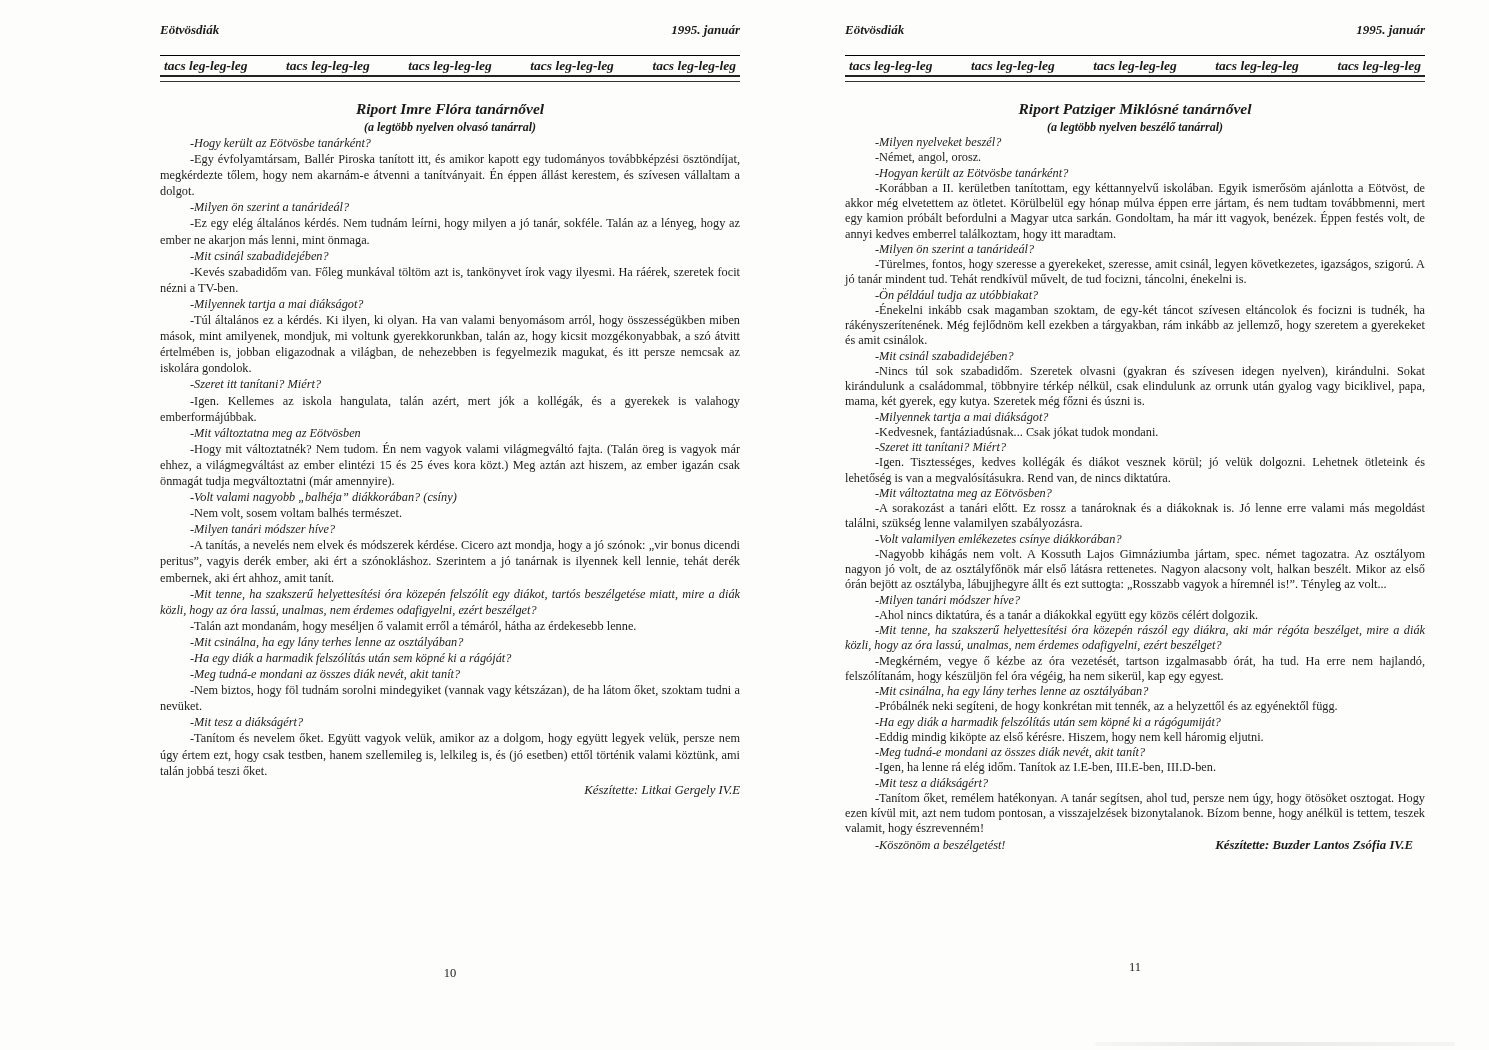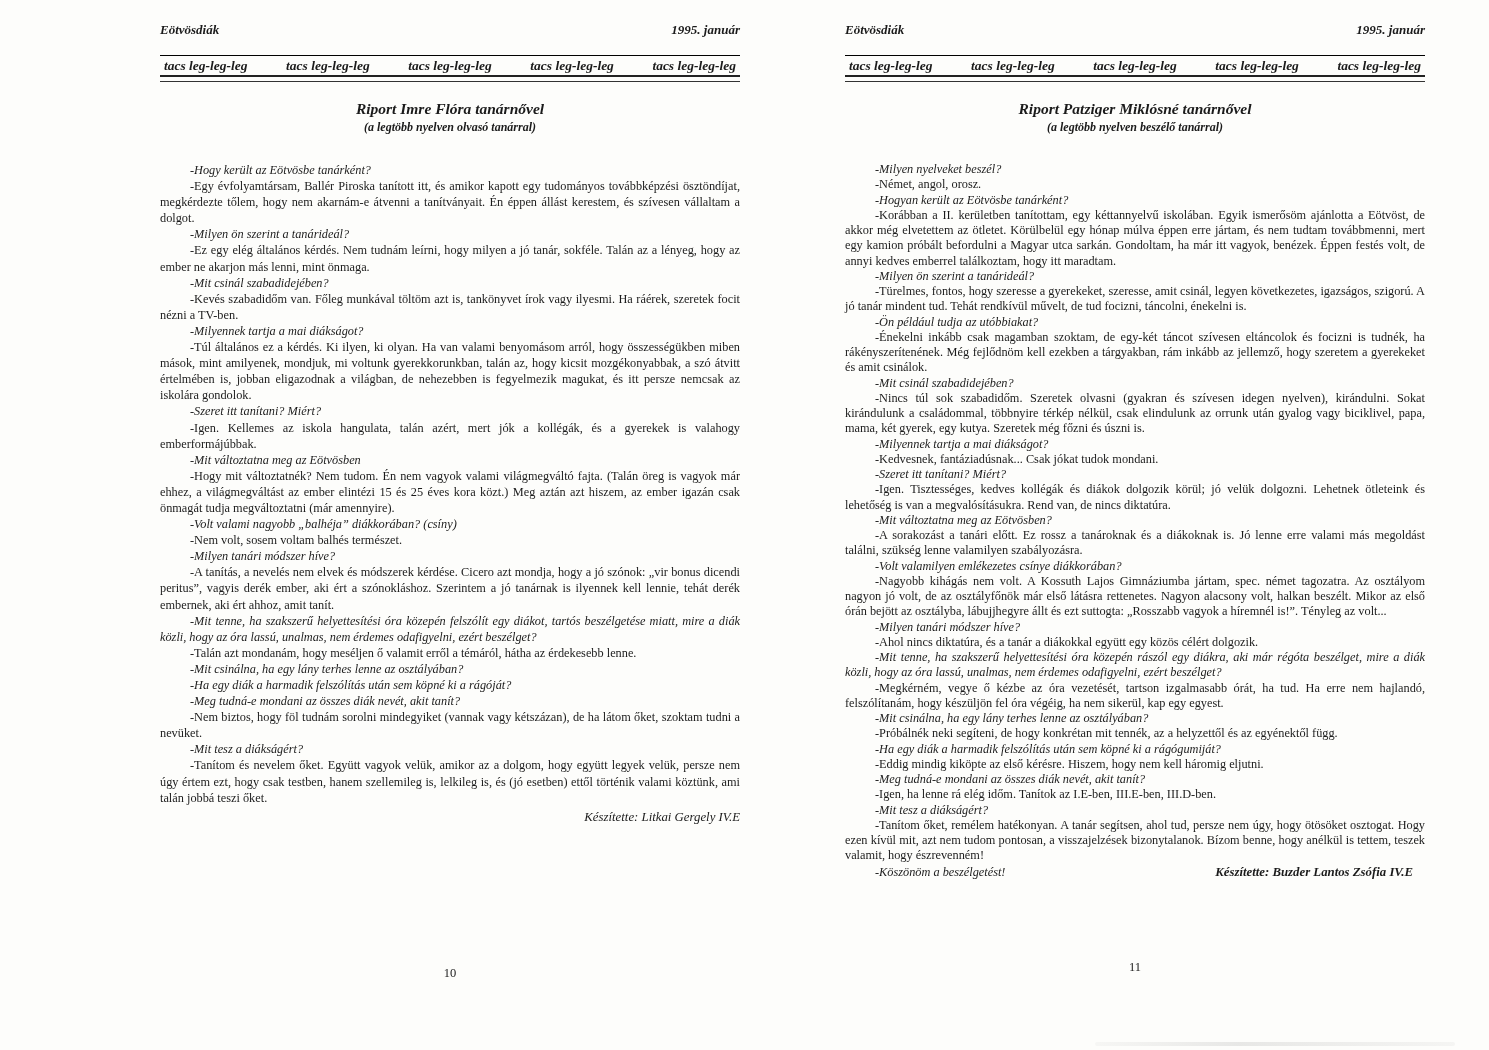--- a/index.html
+++ b/index.html
@@ -36,21 +36,21 @@
 
   .article-title{
     margin-top:23px;text-align:center;
     font-size:15.5px;font-weight:bold;font-style:italic;
   }
   .article-subtitle{
     margin-top:2px;text-align:center;
     font-size:12px;font-weight:bold;font-style:italic;
   }
 
-  .body-col{margin-top:27px;}
+  .body-col{}
   .body-col p{
     margin:0;text-indent:30px;text-align:justify;
     font-size:12.3px;line-height:16.1px;
   }
   .page-1 .body-col p{line-height:15.25px;}
   .body-col p.q{font-style:italic;}
   .body-col p.sig{
     text-align:right;text-indent:0;font-weight:normal;font-style:italic;
     margin-top:3px;font-size:12.8px;
   }
@@ -142,21 +142,21 @@
       <p class="a">-Korábban a II. kerületben tanítottam, egy kéttannyelvű iskolában. Egyik ismerősöm ajánlotta a Eötvöst, de akkor még elvetettem az ötletet. Körülbelül egy hónap múlva éppen erre jártam, és nem tudtam továbbmenni, mert egy kamion próbált befordulni a Magyar utca sarkán. Gondoltam, ha már itt vagyok, benézek. Éppen festés volt, de annyi kedves emberrel találkoztam, hogy itt maradtam.</p>
       <p class="q">-Milyen ön szerint a tanárideál?</p>
       <p class="a">-Türelmes, fontos, hogy szeresse a gyerekeket, szeresse, amit csinál, legyen következetes, igazságos, szigorú. A jó tanár mindent tud. Tehát rendkívül művelt, de tud focizni, táncolni, énekelni is.</p>
       <p class="q">-Ön például tudja az utóbbiakat?</p>
       <p class="a">-Énekelni inkább csak magamban szoktam, de egy-két táncot szívesen eltáncolok és focizni is tudnék, ha rákényszerítenének. Még fejlődnöm kell ezekben a tárgyakban, rám inkább az jellemző, hogy szeretem a gyerekeket és amit csinálok.</p>
       <p class="q">-Mit csinál szabadidejében?</p>
       <p class="a">-Nincs túl sok szabadidőm. Szeretek olvasni (gyakran és szívesen idegen nyelven), kirándulni. Sokat kirándulunk a családommal, többnyire térkép nélkül, csak elindulunk az orrunk után gyalog vagy biciklivel, papa, mama, két gyerek, egy kutya. Szeretek még főzni és úszni is.</p>
       <p class="q">-Milyennek tartja a mai diákságot?</p>
       <p class="a">-Kedvesnek, fantáziadúsnak... Csak jókat tudok mondani.</p>
       <p class="q">-Szeret itt tanítani? Miért?</p>
-      <p class="a">-Igen. Tisztességes, kedves kollégák és diákok dolgozik körül; jó velük dolgozni. Lehetnek ötleteink és lehetőség is van a megvalósításukra. Rend van, de nincs diktatúra.</p>
+      <p class="a">-Igen. Tisztességes, kedves kollégák és diákot vesznek körül; jó velük dolgozni. Lehetnek ötleteink és lehetőség is van a megvalósításukra. Rend van, de nincs diktatúra.</p>
       <p class="q">-Mit változtatna meg az Eötvösben?</p>
       <p class="a">-A sorakozást a tanári előtt. Ez rossz a tanároknak és a diákoknak is. Jó lenne erre valami más megoldást találni, szükség lenne valamilyen szabályozásra.</p>
       <p class="q">-Volt valamilyen emlékezetes csínye diákkorában?</p>
       <p class="a">-Nagyobb kihágás nem volt. A Kossuth Lajos Gimnáziumba jártam, spec. német tagozatra. Az osztályom nagyon jó volt, de az osztályfőnök már első látásra rettenetes. Nagyon alacsony volt, halkan beszélt. Mikor az első órán bejött az osztályba, lábujjhegyre állt és ezt suttogta: „Rosszabb vagyok a híremnél is!”. Tényleg az volt...</p>
       <p class="q">-Milyen tanári módszer híve?</p>
       <p class="a">-Ahol nincs diktatúra, és a tanár a diákokkal együtt egy közös célért dolgozik.</p>
       <p class="q">-Mit tenne, ha szakszerű helyettesítési óra közepén rászól egy diákra, aki már régóta beszélget, mire a diák közli, hogy az óra lassú, unalmas, nem érdemes odafigyelni, ezért beszélget?</p>
       <p class="a">-Megkérném, vegye ő kézbe az óra vezetését, tartson izgalmasabb órát, ha tud. Ha erre nem hajlandó, felszólítanám, hogy készüljön fel óra végéig, ha nem sikerül, kap egy egyest.</p>
       <p class="q">-Mit csinálna, ha egy lány terhes lenne az osztályában?</p>
       <p class="a">-Próbálnék neki segíteni, de hogy konkrétan mit tennék, az a helyzettől és az egyénektől függ.</p>

